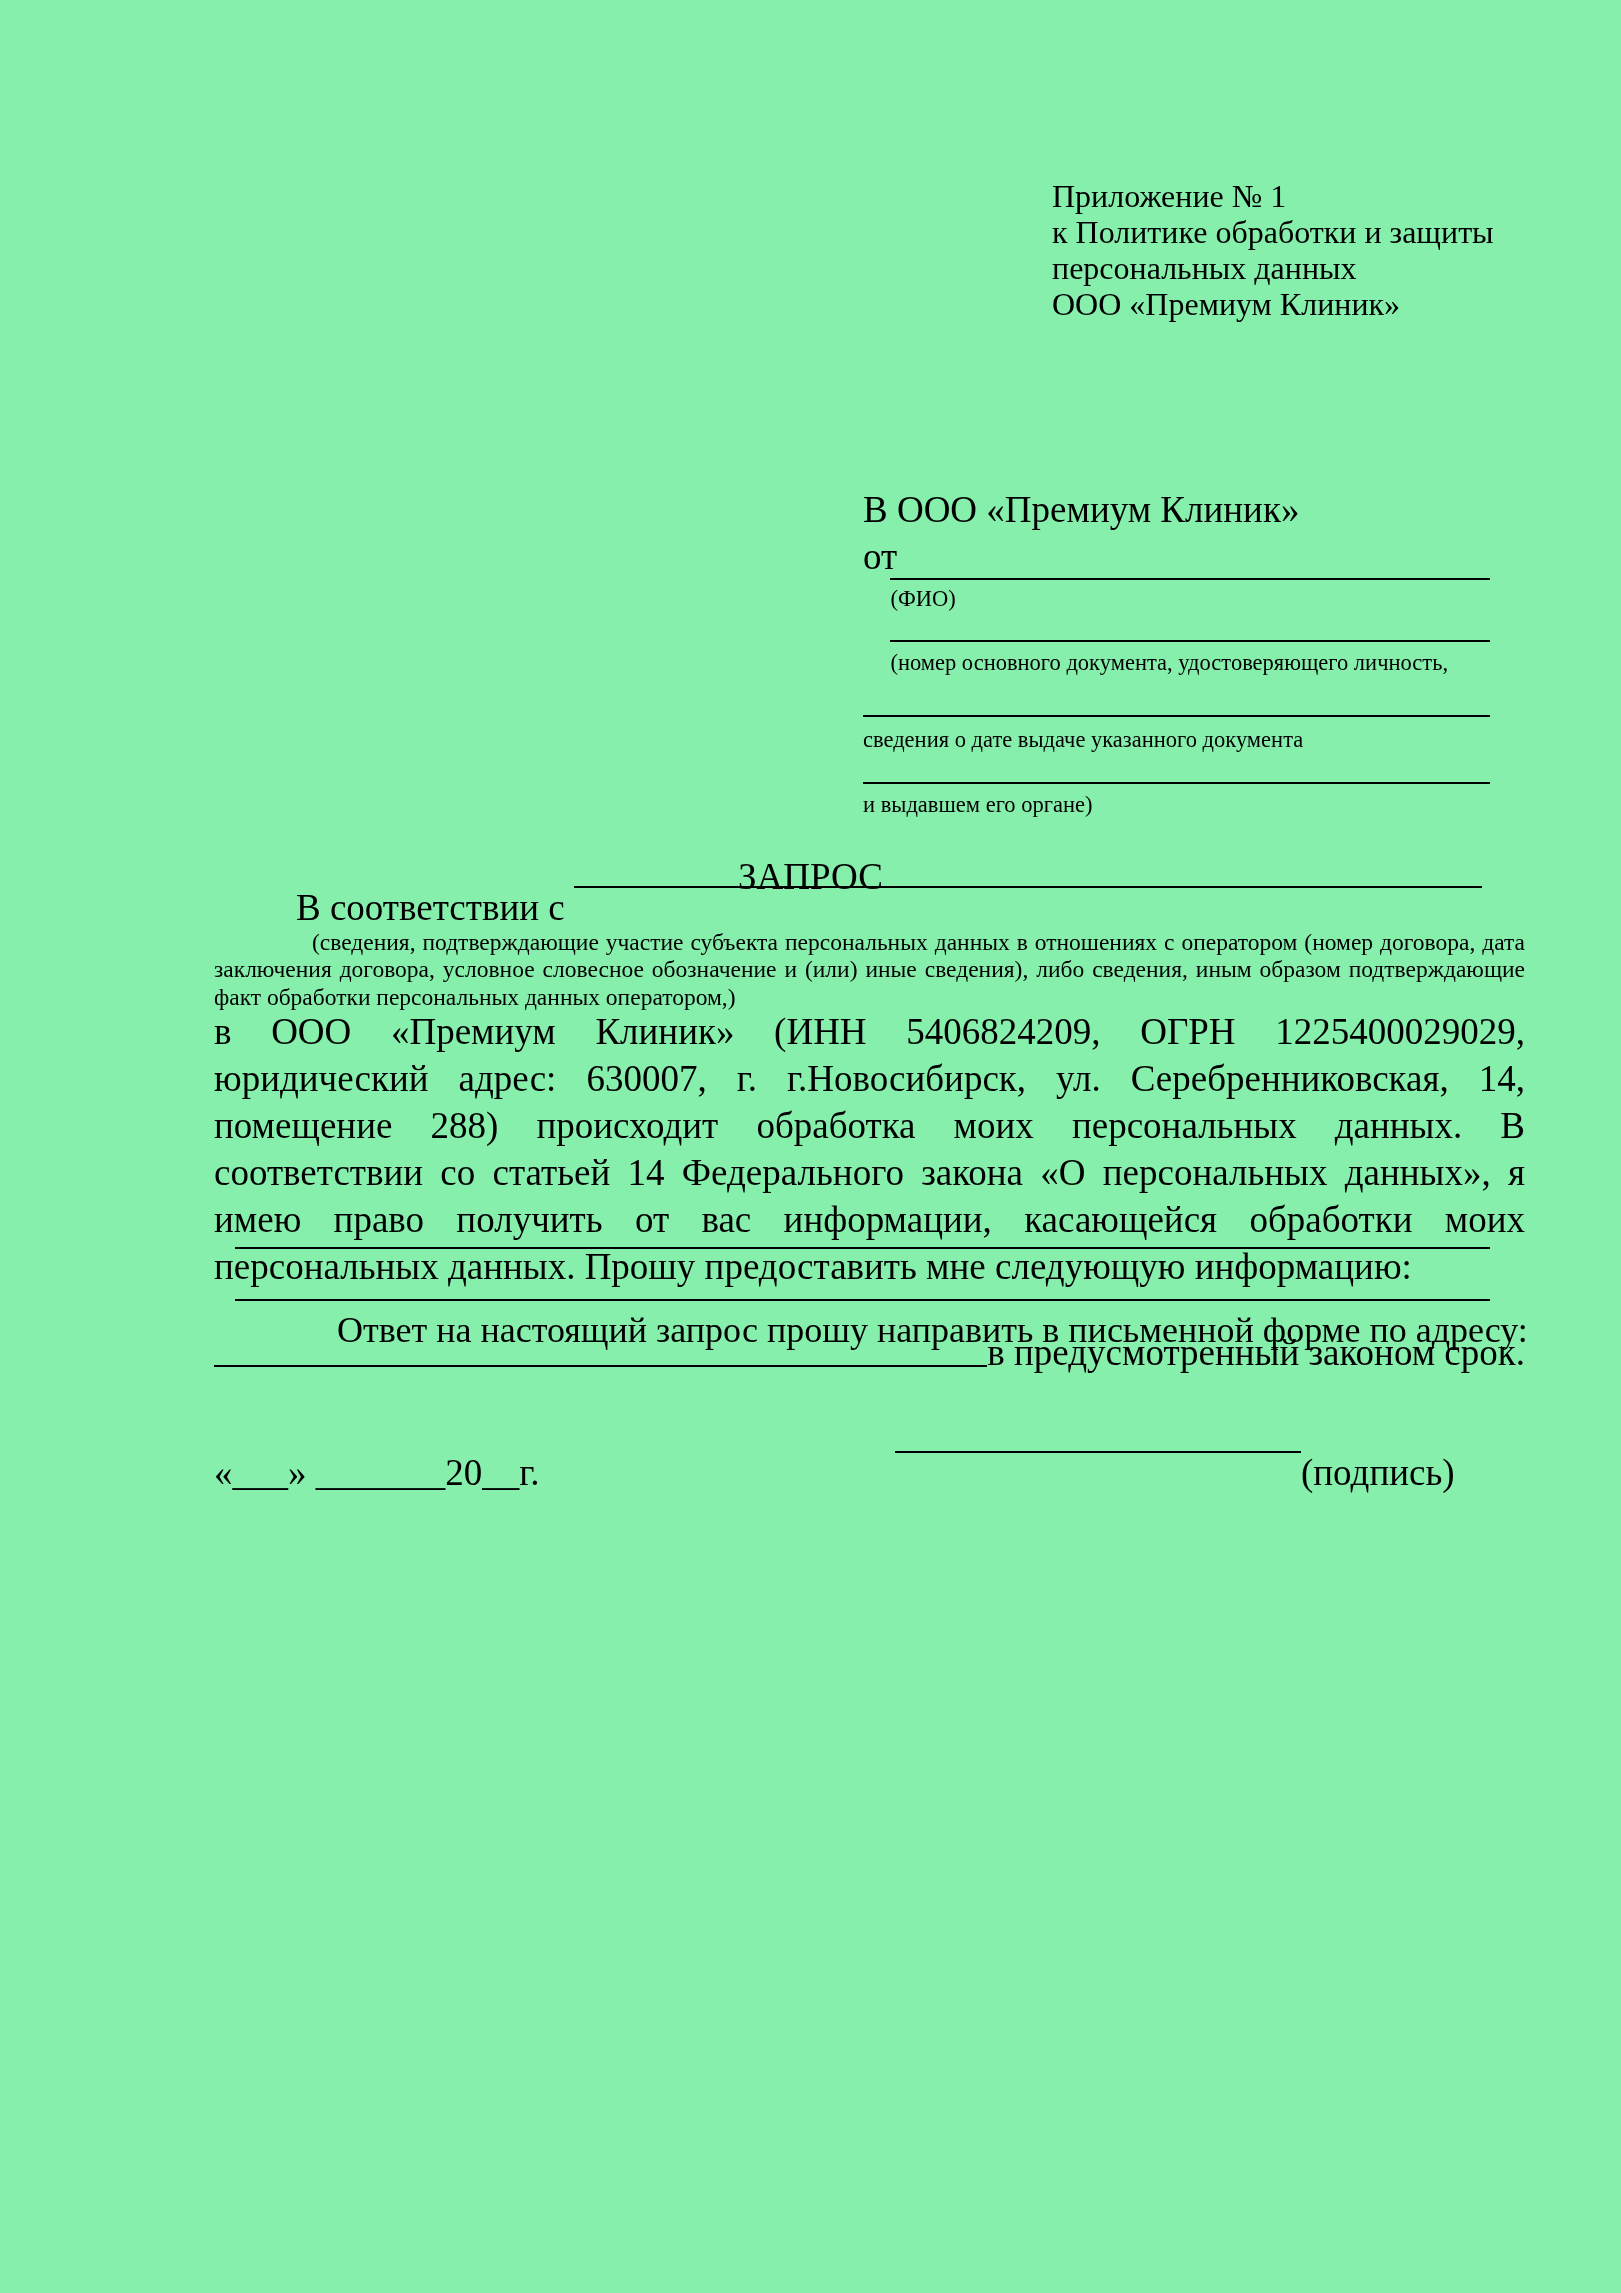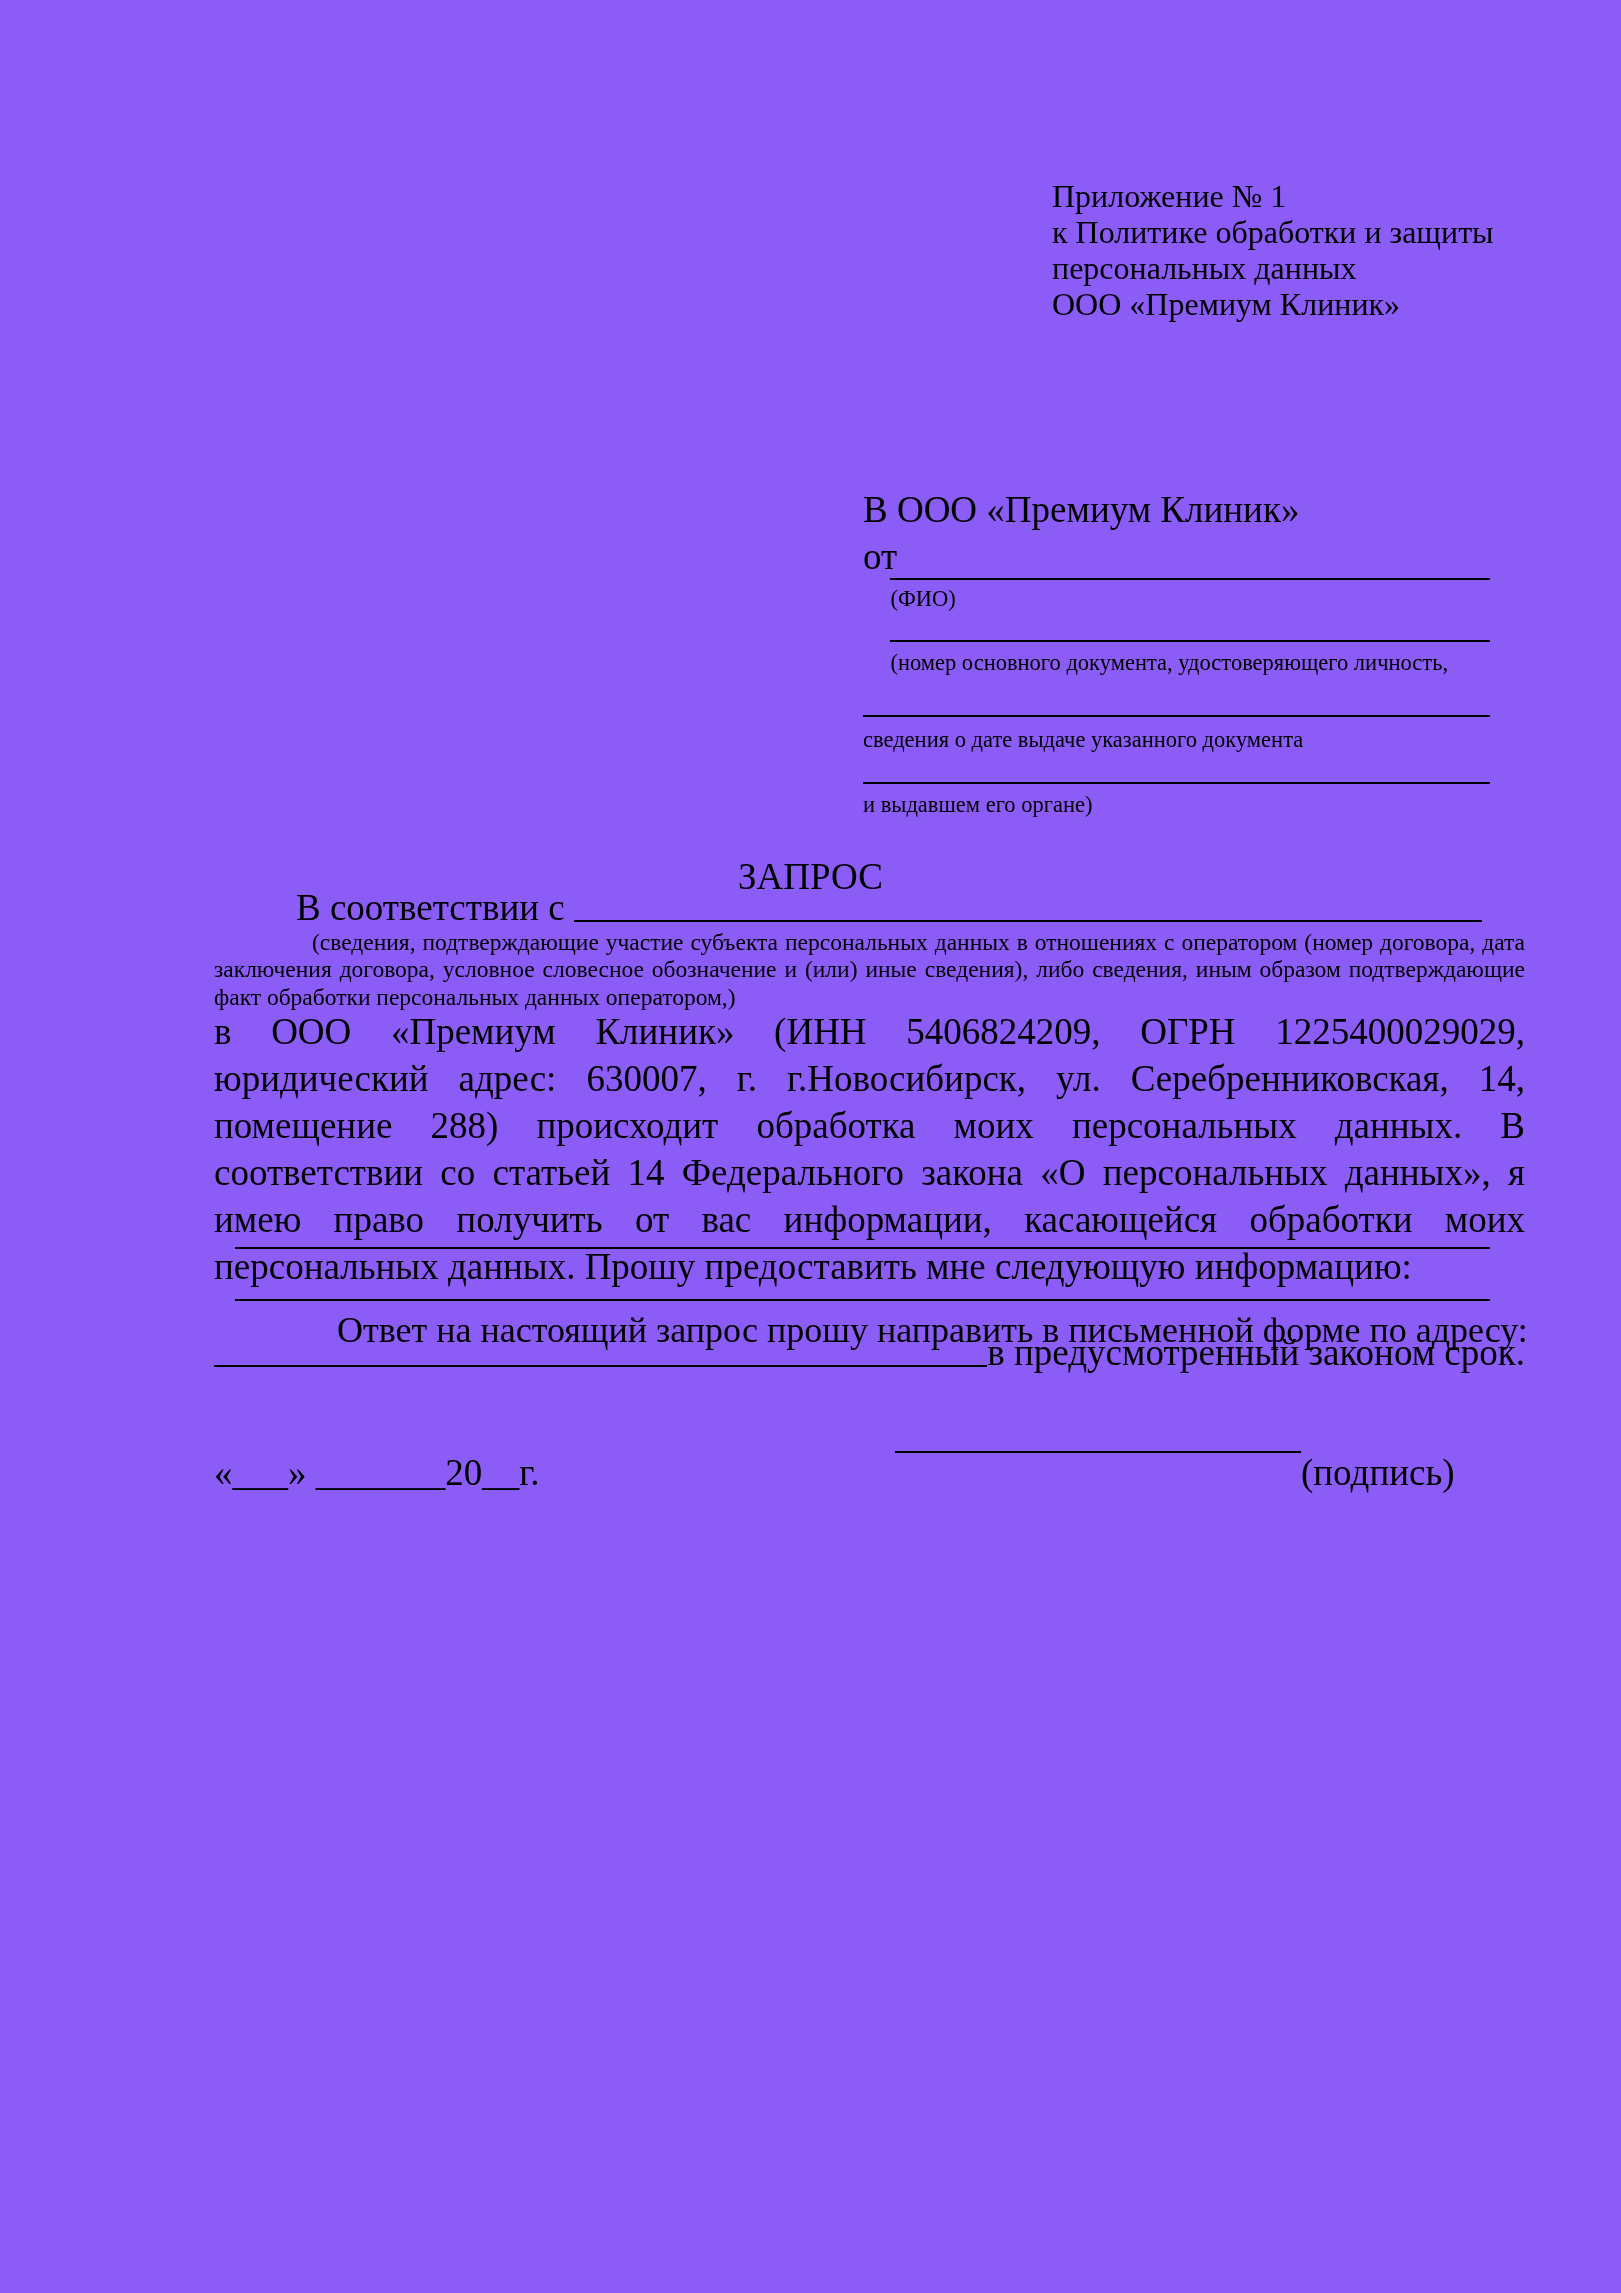--- a/index.html
+++ b/index.html
@@ -4,21 +4,21 @@
 <style>
   html, body {
     margin: 0;
     padding: 0;
     background: #ffffff;
   }
   .page {
     position: relative;
     width: 1621px;
     height: 2294px;
-    background: #8b5cf6;
+    background: #86efac;
     color: #000000;
     font-family: "Liberation Serif", "DejaVu Serif", serif;
     overflow: hidden;
   }
   
   .annex {
     position: absolute;
     left: 1052px;
     top: 178px;
     font-size: 32px;
@@ -72,21 +72,20 @@
     font-size: 37px;
     line-height: 43px;
   }
   .lead-row {
     position: absolute;
     left: 214px;
     right: 139px;
     top: 886px;
     height: 43px;
     display: flex;
-    align-items: flex-end;
     font-size: 37px;
     padding-left: 82px;
     box-sizing: border-box;
   }
   .lead-row .lead-text { white-space: nowrap; padding-right: 9.8px; }
   .fill-line {
     flex: 1;
     border-bottom: 2.9px solid #000;
     margin-bottom: 6.9px;
     height: 0;

